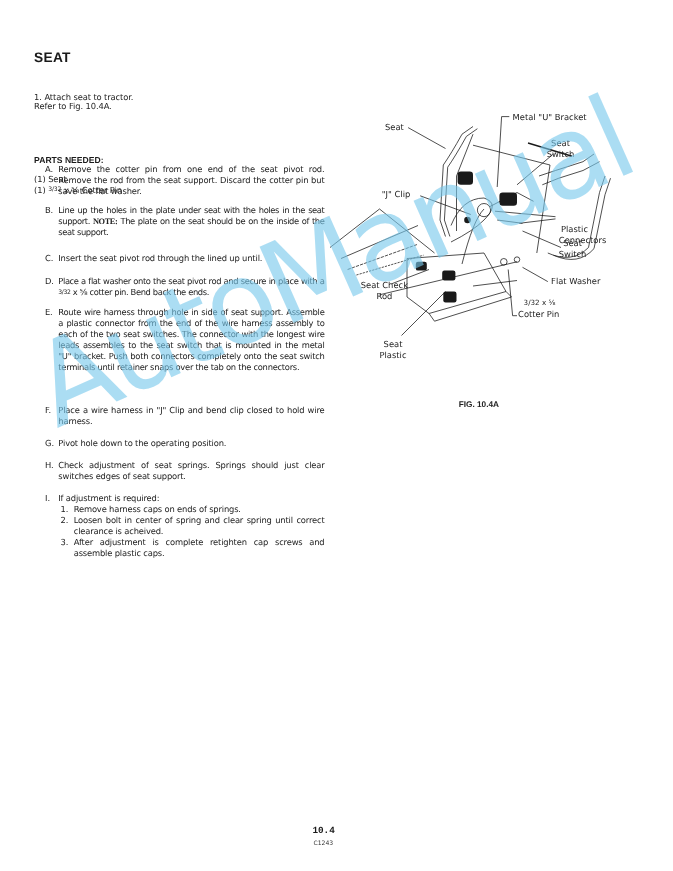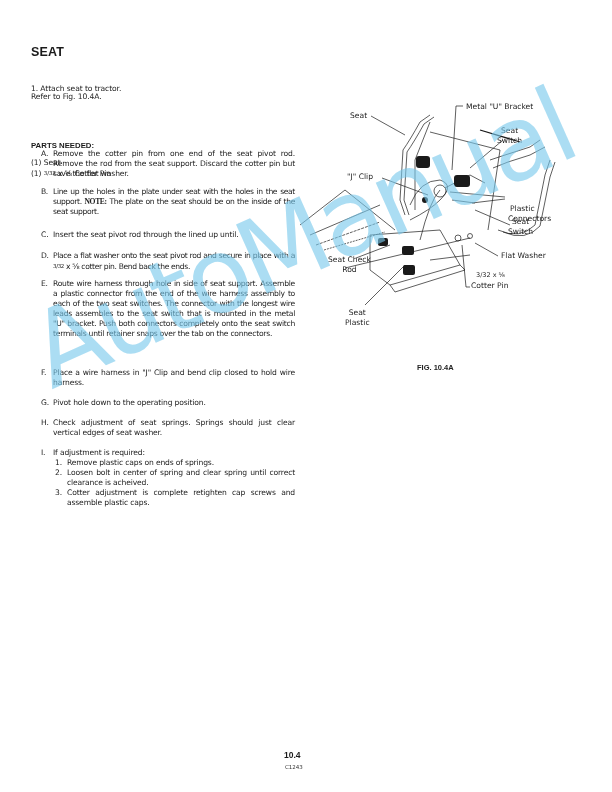--- a/index.html
+++ b/index.html
@@ -20,21 +20,21 @@
           text-align:justify; color:#222; letter-spacing:-0.15px; }
   .item .lbl { position:absolute; left:0; top:0; }
   .sub { position:relative; padding-left:14px; margin-left:0; }
   .sub .n { position:absolute; left:2px; }
   b.note { font-family:Liberation Serif, serif; font-weight:bold; }
   .fig { position:absolute; left:300px; top:95px; width:300px; height:240px; }
   .lab { position:absolute; font-size:7.6px; line-height:10px; color:#222; white-space:nowrap; }
   .lab.c { text-align:center; }
   .figcap { position:absolute; left:417px; top:363px; font-family:"Liberation Sans", sans-serif;
             font-weight:bold; font-size:7.5px; color:#222; }
-  .pnum { position:absolute; left:284px; top:750px; font-family:Liberation Sans, sans-serif;
+  .pnum { position:absolute; left:284px; top:750px; font-family:Liberation Mono, monospace;
           font-weight:bold; font-size:8.5px; }
   .pcode { position:absolute; left:285px; top:764px; font-size:5.5px; color:#333; }
   .wm { position:absolute; left:58px; top:300px; font-family:"DejaVu Sans", sans-serif;
         font-size:104px; font-weight:normal; color:rgba(120,200,236,0.62); letter-spacing:-4px;
         transform:rotate(-24deg); transform-origin:0 100%; white-space:nowrap; pointer-events:none;
         line-height:1; }
 </style>
 </head>
 <body>
 
@@ -74,28 +74,28 @@
   <div class="items" style="top:279px">
     <div class="item" style="letter-spacing:-0.25px"><span class="lbl">E.</span><span>Route wire harness through hole in side of seat support. Assemble a plastic connector from the end of the wire harness assembly to each of the two seat switches. The connector with the longest wire leads assembles to the seat switch that is mounted in the metal "U" bracket. Push both connectors completely onto the seat switch terminals until retainer snaps over the tab on the connectors.</span></div>
   </div>
   <div class="items" style="top:368px">
     <div class="item"><span class="lbl">F.</span><span>Place a wire harness in "J" Clip and bend clip closed to hold wire harness.</span></div>
   </div>
   <div class="items" style="top:398px">
     <div class="item"><span class="lbl">G.</span><span>Pivot hole down to the operating position.</span></div>
   </div>
   <div class="items" style="top:418px">
-    <div class="item"><span class="lbl">H.</span><span>Check adjustment of seat springs. Springs should just clear vertical edges of seat washer.</span></div>
+    <div class="item"><span class="lbl">H.</span><span>Check adjustment of seat springs. Springs should just clear switches edges of seat support.</span></div>
   </div>
   <div class="items" style="top:448px">
     <div class="item"><span class="lbl">I.</span><span>If adjustment is required:</span></div>
     <div class="item" style="padding-left:12px">
-      <div class="sub"><span class="n">1.</span><span>Remove plastic caps on ends of springs.</span></div>
+      <div class="sub"><span class="n">1.</span><span>Remove harness caps on ends of springs.</span></div>
       <div class="sub"><span class="n">2.</span><span>Loosen bolt in center of spring and clear spring until correct clearance is acheived.</span></div>
-      <div class="sub"><span class="n">3.</span><span>Cotter adjustment is complete retighten cap screws and assemble plastic caps.</span></div>
+      <div class="sub"><span class="n">3.</span><span>After adjustment is complete retighten cap screws and assemble plastic caps.</span></div>
     </div>
   </div>
 
   <svg class="fig" viewBox="300 95 300 240" width="300" height="240" style="left:300px;top:95px">
     <g fill="none" stroke="#1a1a1a" stroke-width="0.7">
 
       <path d="M300 225 L345 190 L395 230"></path>
       <path d="M310 235 L380 205"></path>
       <path d="M316 245 L380 222" stroke-dasharray="3 1"></path>
       <path d="M324 250 L385 232" stroke-dasharray="2 1"></path>

